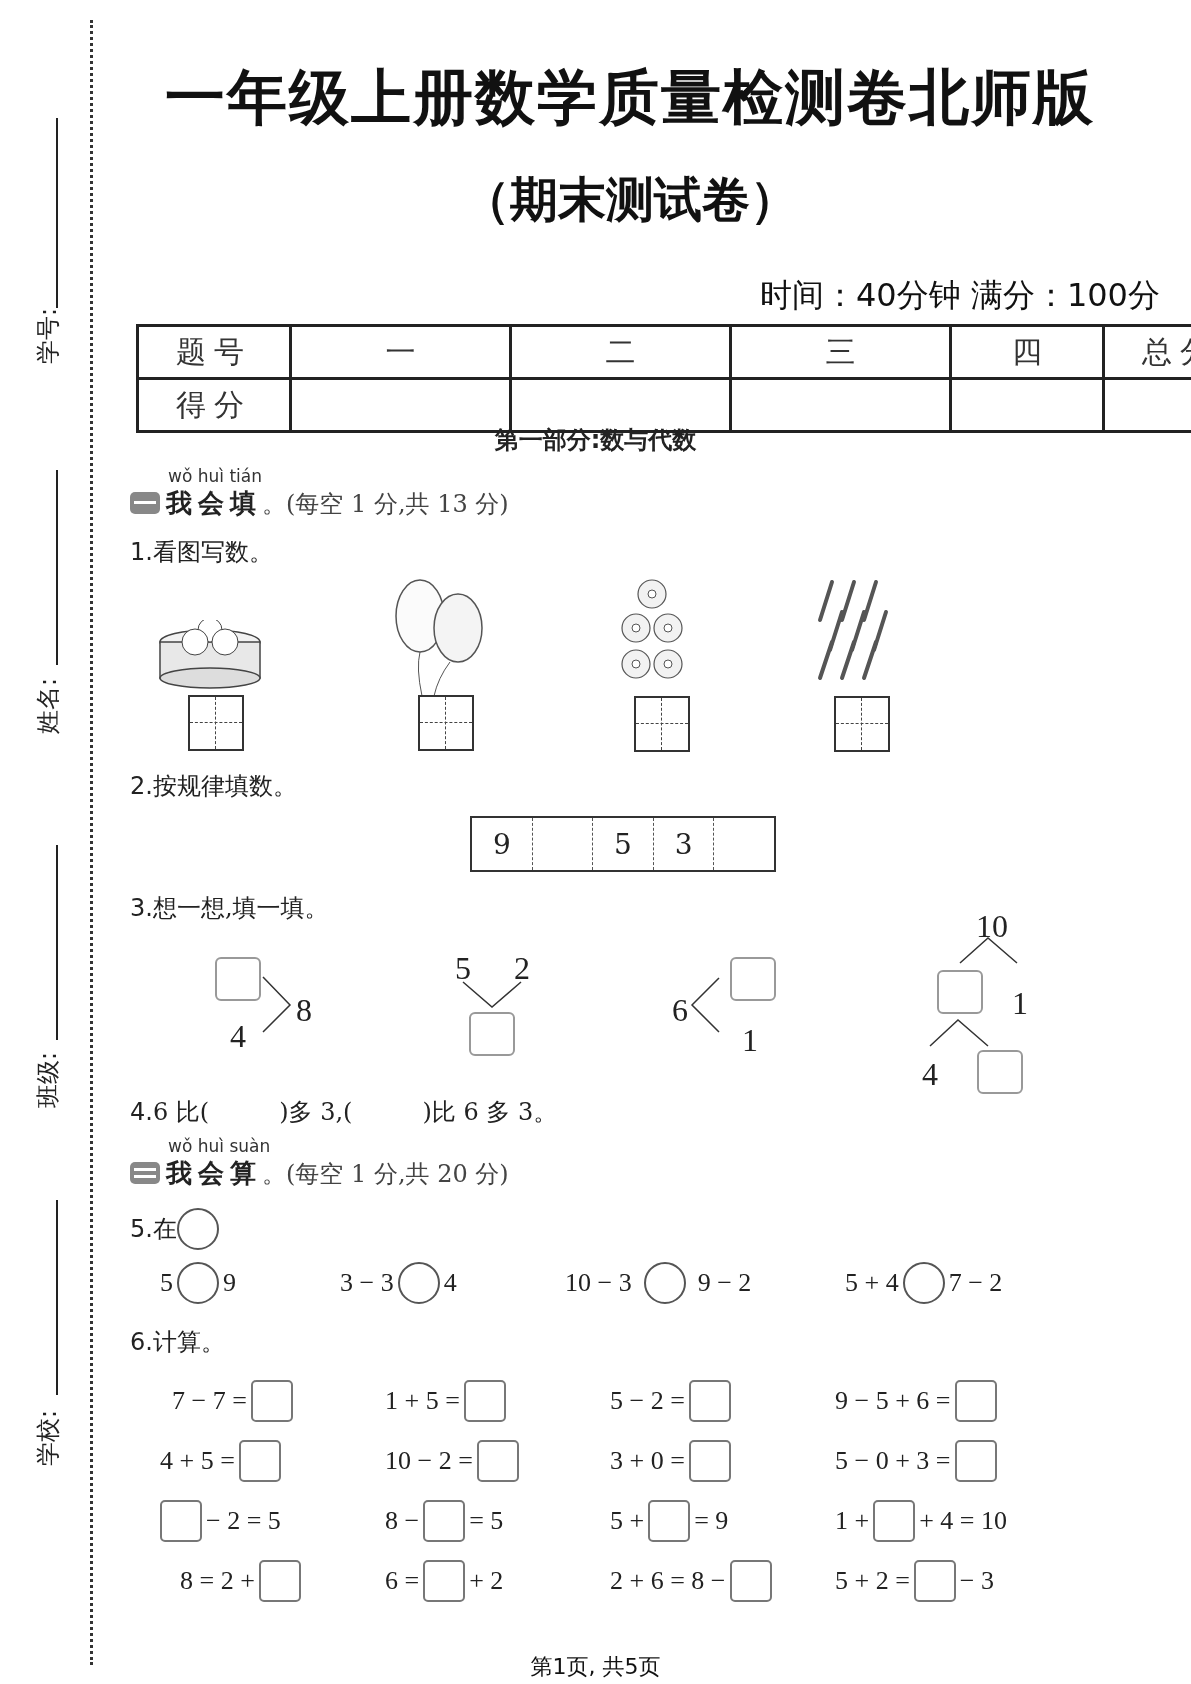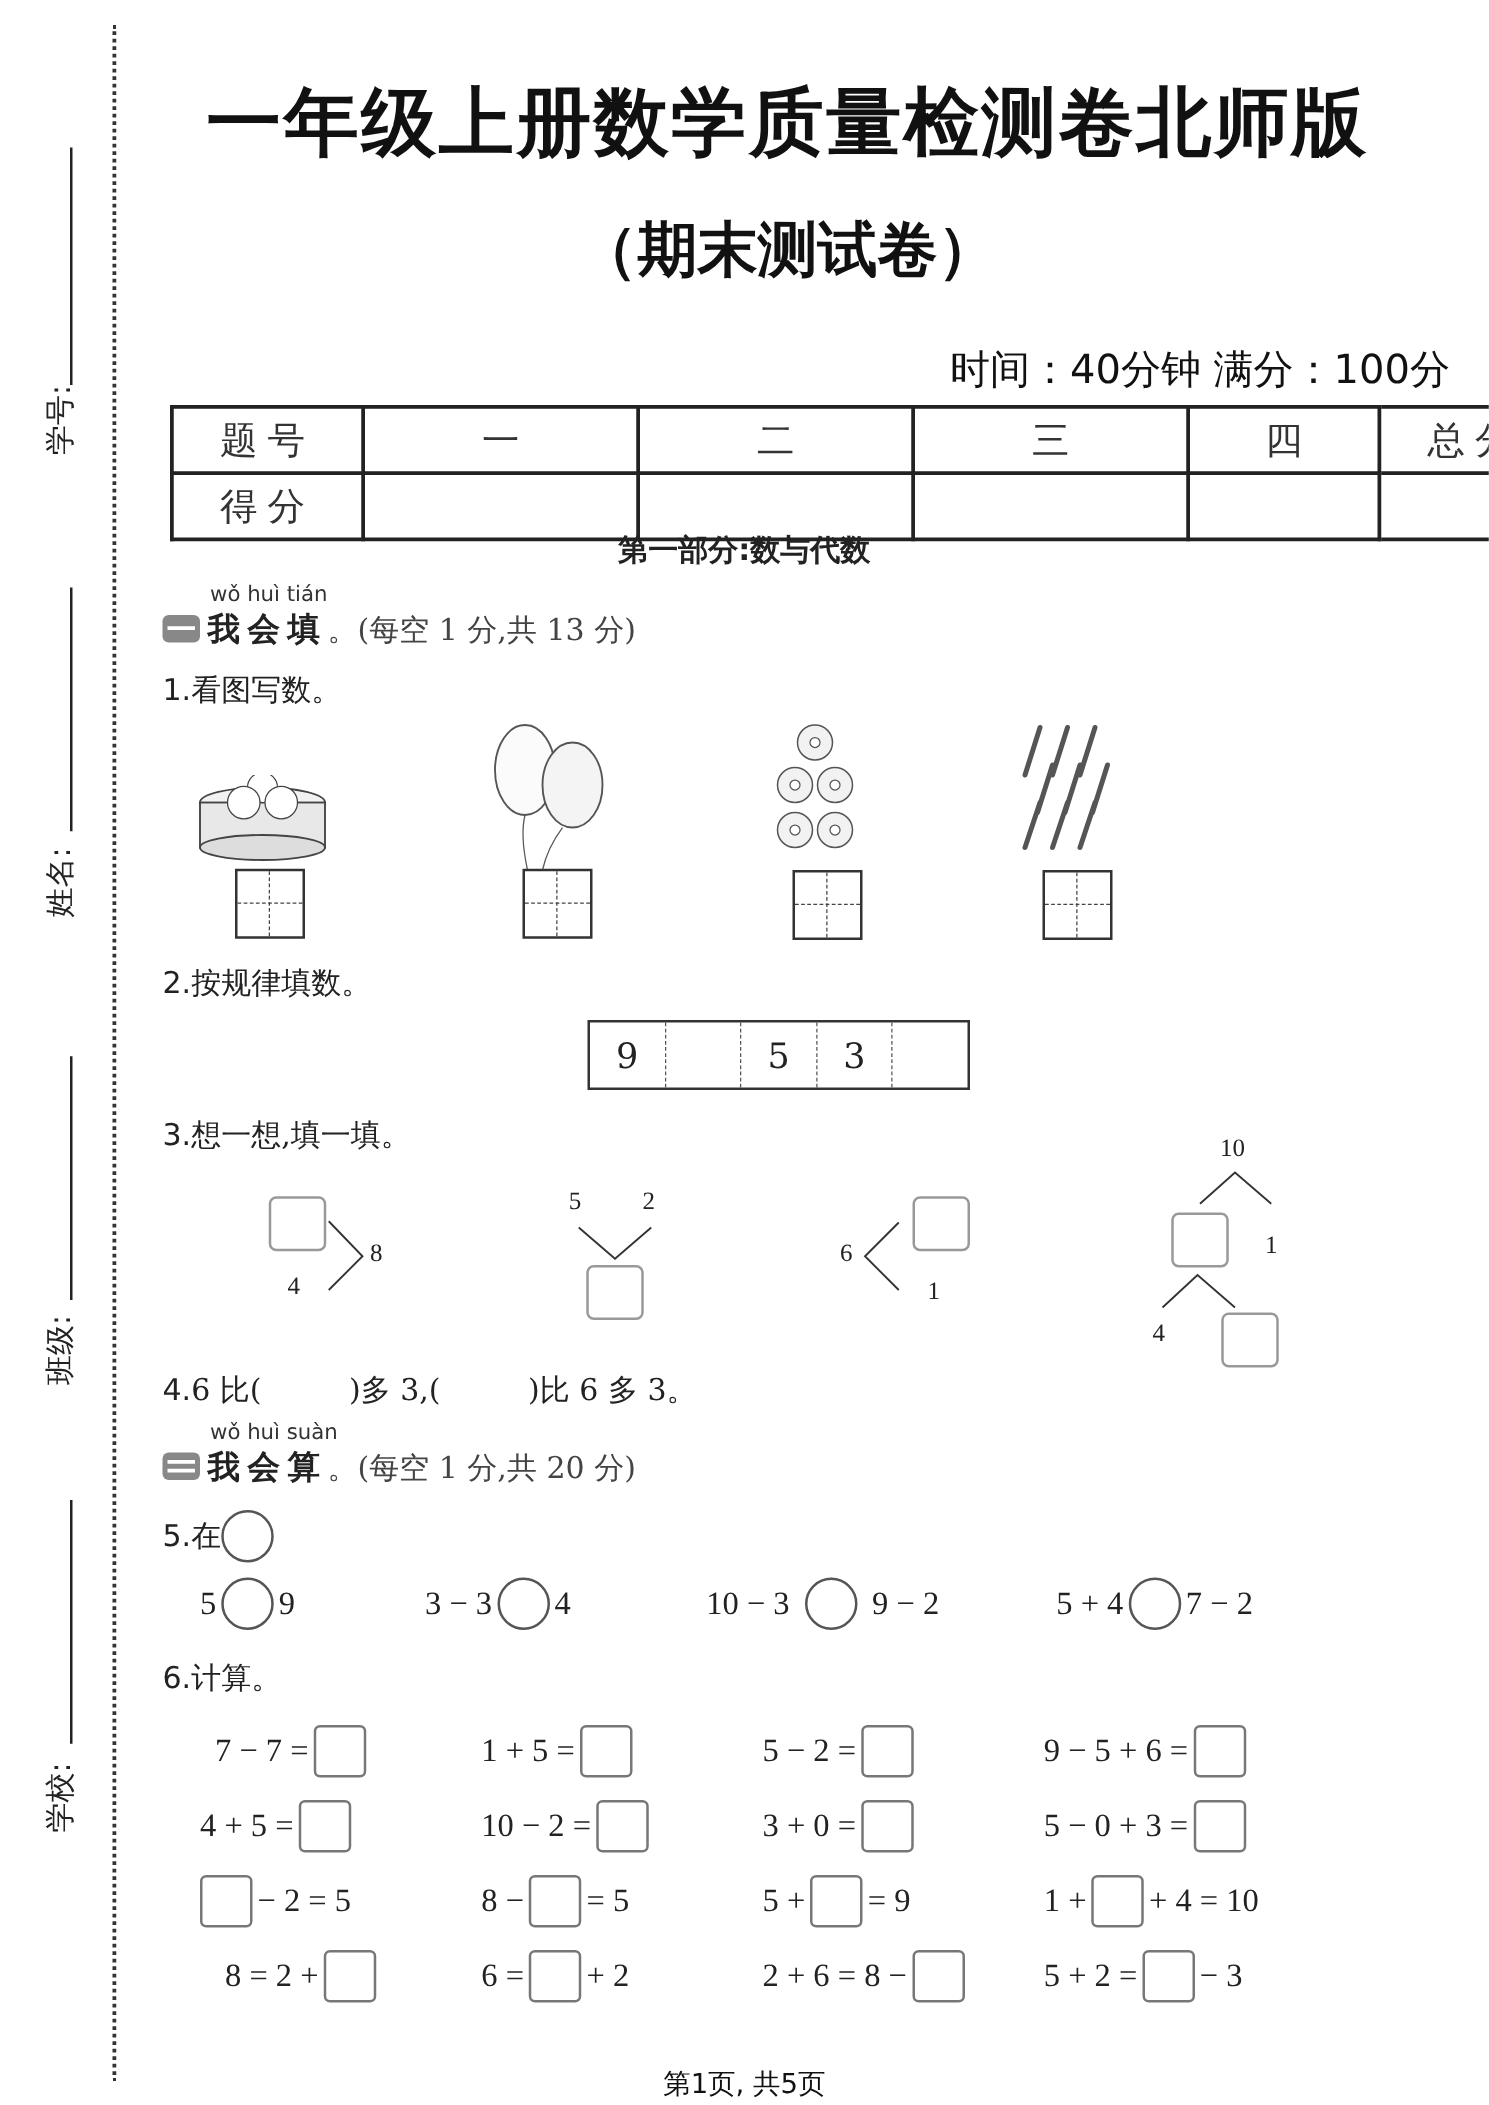--- a/index.html
+++ b/index.html
@@ -38,21 +38,21 @@
 
   .grid-box { width:52px; height:52px; border:2px solid #333; position:absolute; }
   .grid-box .v { position:absolute; left:25px; top:0; bottom:0; border-left:1px dashed #444; }
   .grid-box .h { position:absolute; top:25px; left:0; right:0; border-top:1px dashed #444; }
 
   .seq { left:470px; top:816px; width:302px; height:52px; border:2px solid #333; display:flex; }
   .seq .cell { flex:1; border-right:1px dashed #555; font-size:28px; display:flex; align-items:center; justify-content:center; }
   .seq .cell:last-child { border-right:none; }
 
   .rbox { position:absolute; width:42px; height:40px; border:2px solid #999; border-radius:6px; background:#fff; }
-  .num-lbl { position:absolute; font-size:20px; font-family:"Liberation Serif", serif; color:#222; }
+  .num-lbl { position:absolute; font-size:32px; font-family:"Liberation Serif", serif; color:#222; }
   svg.lines { position:absolute; left:0; top:0; }
 
   .circle { display:inline-block; width:38px; height:38px; border:2px solid #555; border-radius:50%; vertical-align:middle; }
   .expr { position:absolute; font-size:26px; font-family:"Liberation Serif", serif; color:#222; white-space:nowrap; display:flex; align-items:center; gap:4px; }
   .ibox { display:inline-block; width:38px; height:38px; border:2px solid #777; border-radius:5px; vertical-align:middle; }
 
   .footer { left:0; width:1191px; top:1652px; text-align:center; font-size:22px; font-family:"DejaVu Sans", sans-serif; color:#111; }
   .img-art { position:absolute; }
 </style>
 </head>

